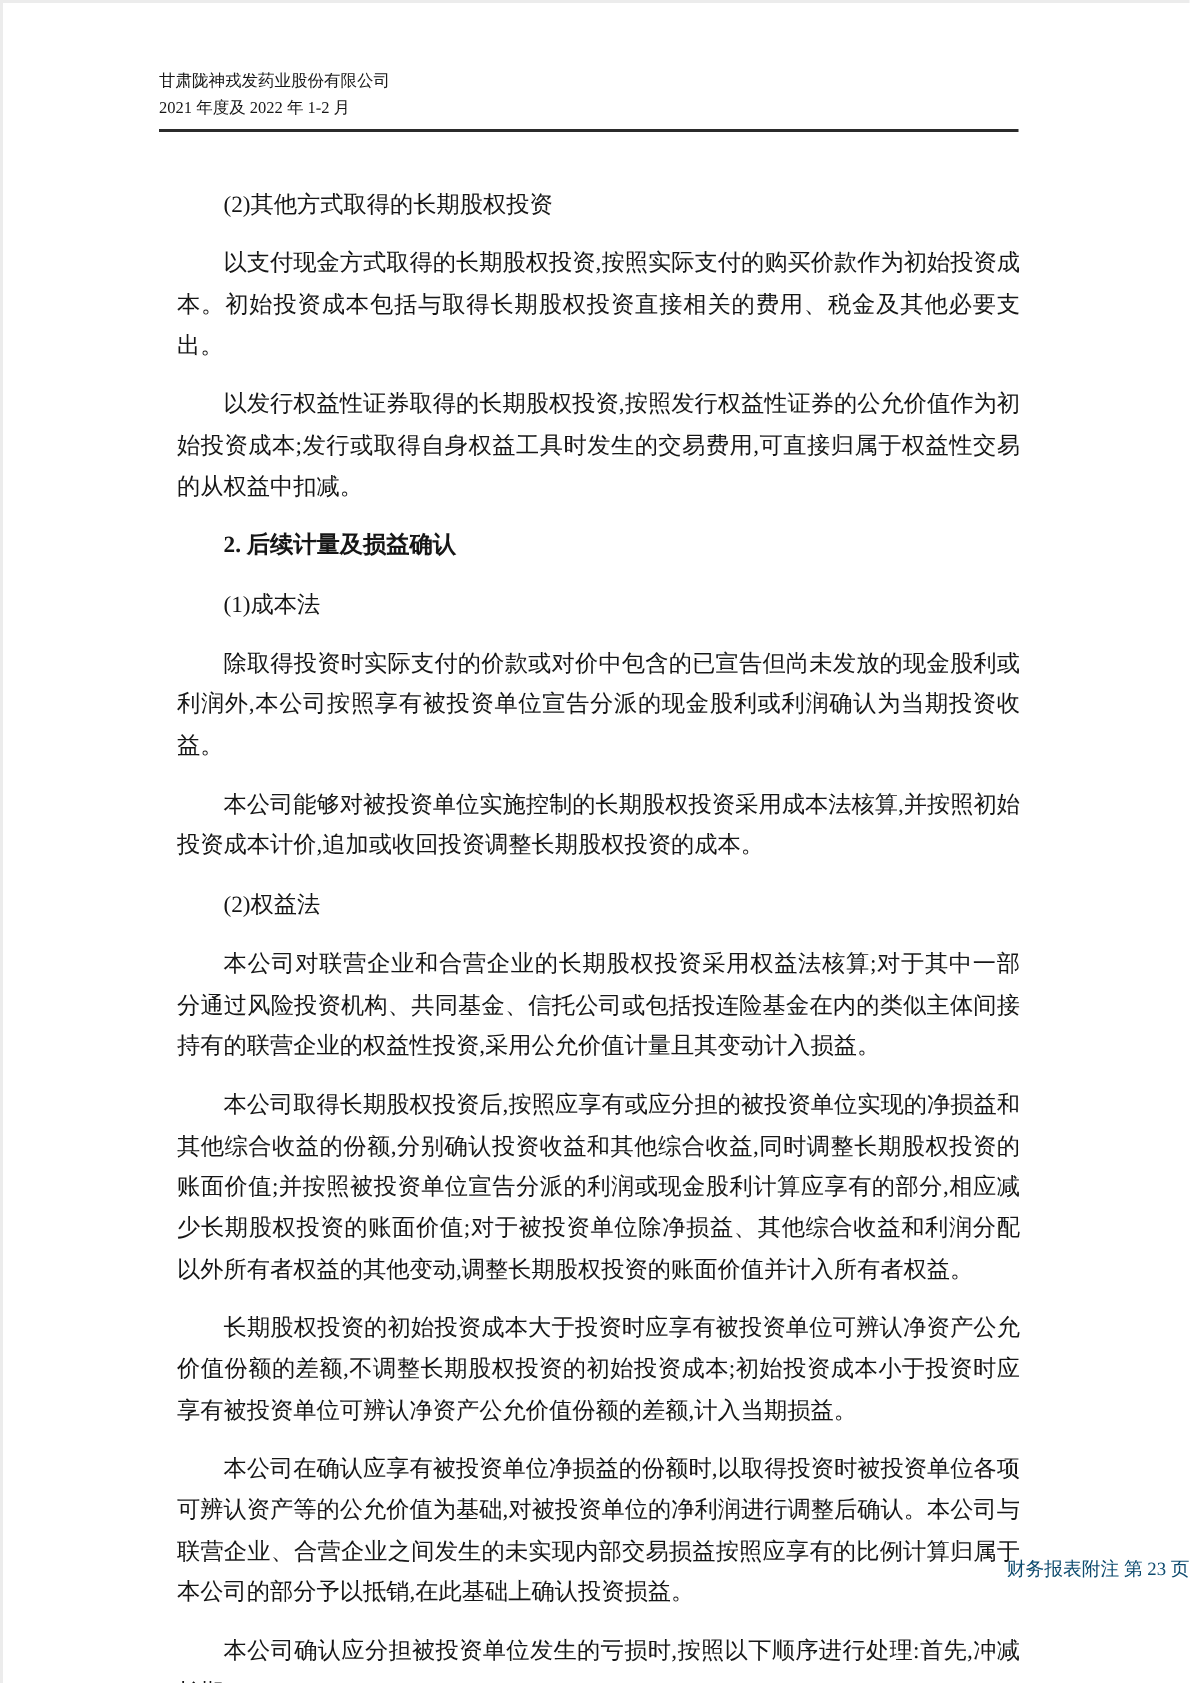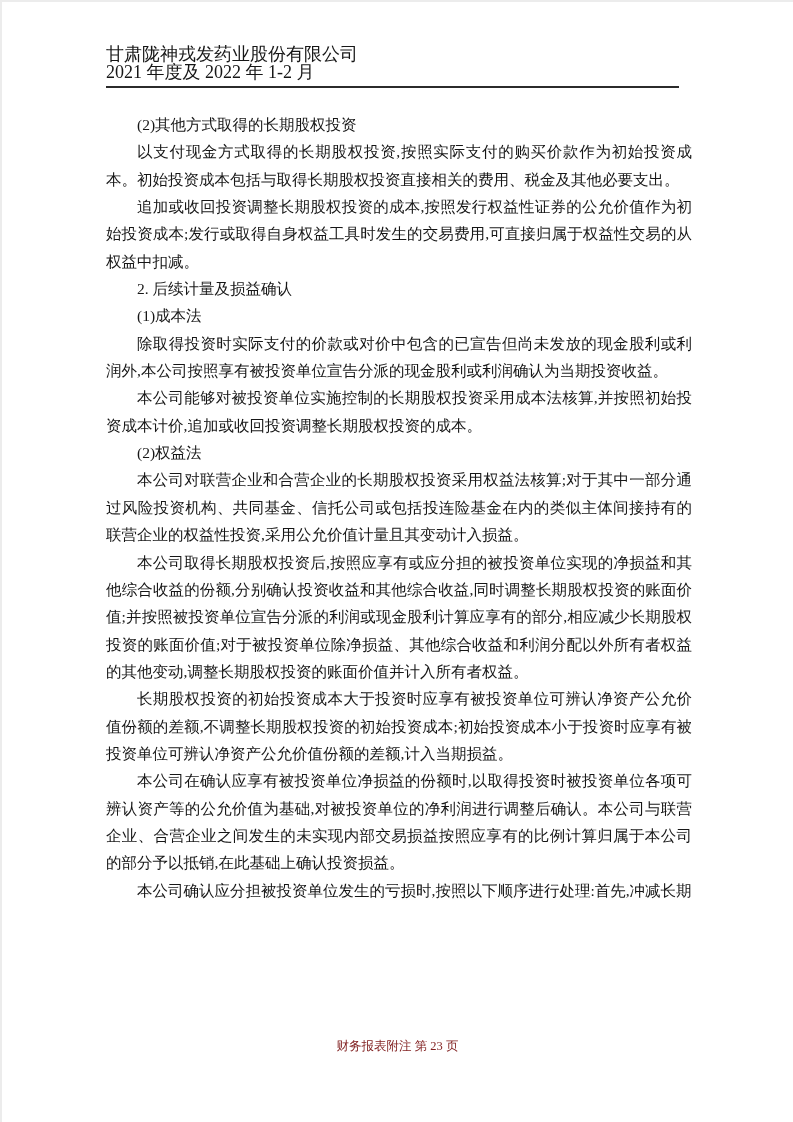--- a/index.html
+++ b/index.html
@@ -11,66 +11,66 @@
     border-left: 2px solid #ececec;
     font-family: "Liberation Serif", "DejaVu Serif", serif;
     color: #1b1b1b;
     overflow: hidden;
   }
   .doc-header {
     position: absolute;
     left: 104px;
     top: 44px;
     width: 575px;
-    font-size: 18px;
+    font-size: 11px;
     line-height: 17.5px;
     color: #161616;
   }
   .header-rule {
     width: 573px;
     height: 2px;
     background: #2b2b2b;
     margin-top: 5px;
   }
   .doc-body {
     position: absolute;
     left: 104px;
     top: 109px;
     width: 586px;
     font-size: 15.5px;
     line-height: 27.35px;
     text-align: justify;
     text-justify: inter-ideograph;
     color: #161616;
   }
-  .doc-body p { text-indent: 2em; margin: 0; }
-  .doc-body p.bold-heading { font-weight: 400; }
+  .doc-body p { text-indent: 2em; margin: 12px; }
+  .doc-body p.bold-heading { font-weight: 700; }
   .doc-footer {
     position: absolute;
     left: 0;
     top: 1036px;
     width: 100%;
-    text-align: center;
+    text-align: right;
     font-size: 12.5px;
-    color: #7f1d1d;
+    color: #0c4a6e;
   }
 </style>
 </head>
 <body>
 
 <header class="doc-header">
   <div>甘肃陇神戎发药业股份有限公司</div>
   <div>2021 年度及 2022 年 1-2 月</div>
   <div class="header-rule"></div>
 </header>
 
 <main class="doc-body">
   <p>(2)其他方式取得的长期股权投资</p>
   <p>以支付现金方式取得的长期股权投资,按照实际支付的购买价款作为初始投资成本。初始投资成本包括与取得长期股权投资直接相关的费用、税金及其他必要支出。</p>
-  <p>追加或收回投资调整长期股权投资的成本,按照发行权益性证券的公允价值作为初始投资成本;发行或取得自身权益工具时发生的交易费用,可直接归属于权益性交易的从权益中扣减。</p>
+  <p>以发行权益性证券取得的长期股权投资,按照发行权益性证券的公允价值作为初始投资成本;发行或取得自身权益工具时发生的交易费用,可直接归属于权益性交易的从权益中扣减。</p>
   <p class="bold-heading">2. 后续计量及损益确认</p>
   <p>(1)成本法</p>
   <p>除取得投资时实际支付的价款或对价中包含的已宣告但尚未发放的现金股利或利润外,本公司按照享有被投资单位宣告分派的现金股利或利润确认为当期投资收益。</p>
   <p>本公司能够对被投资单位实施控制的长期股权投资采用成本法核算,并按照初始投资成本计价,追加或收回投资调整长期股权投资的成本。</p>
   <p>(2)权益法</p>
   <p>本公司对联营企业和合营企业的长期股权投资采用权益法核算;对于其中一部分通过风险投资机构、共同基金、信托公司或包括投连险基金在内的类似主体间接持有的联营企业的权益性投资,采用公允价值计量且其变动计入损益。</p>
   <p>本公司取得长期股权投资后,按照应享有或应分担的被投资单位实现的净损益和其他综合收益的份额,分别确认投资收益和其他综合收益,同时调整长期股权投资的账面价值;并按照被投资单位宣告分派的利润或现金股利计算应享有的部分,相应减少长期股权投资的账面价值;对于被投资单位除净损益、其他综合收益和利润分配以外所有者权益的其他变动,调整长期股权投资的账面价值并计入所有者权益。</p>
   <p>长期股权投资的初始投资成本大于投资时应享有被投资单位可辨认净资产公允价值份额的差额,不调整长期股权投资的初始投资成本;初始投资成本小于投资时应享有被投资单位可辨认净资产公允价值份额的差额,计入当期损益。</p>
   <p>本公司在确认应享有被投资单位净损益的份额时,以取得投资时被投资单位各项可辨认资产等的公允价值为基础,对被投资单位的净利润进行调整后确认。本公司与联营企业、合营企业之间发生的未实现内部交易损益按照应享有的比例计算归属于本公司的部分予以抵销,在此基础上确认投资损益。</p>
   <p>本公司确认应分担被投资单位发生的亏损时,按照以下顺序进行处理:首先,冲减长期</p>

